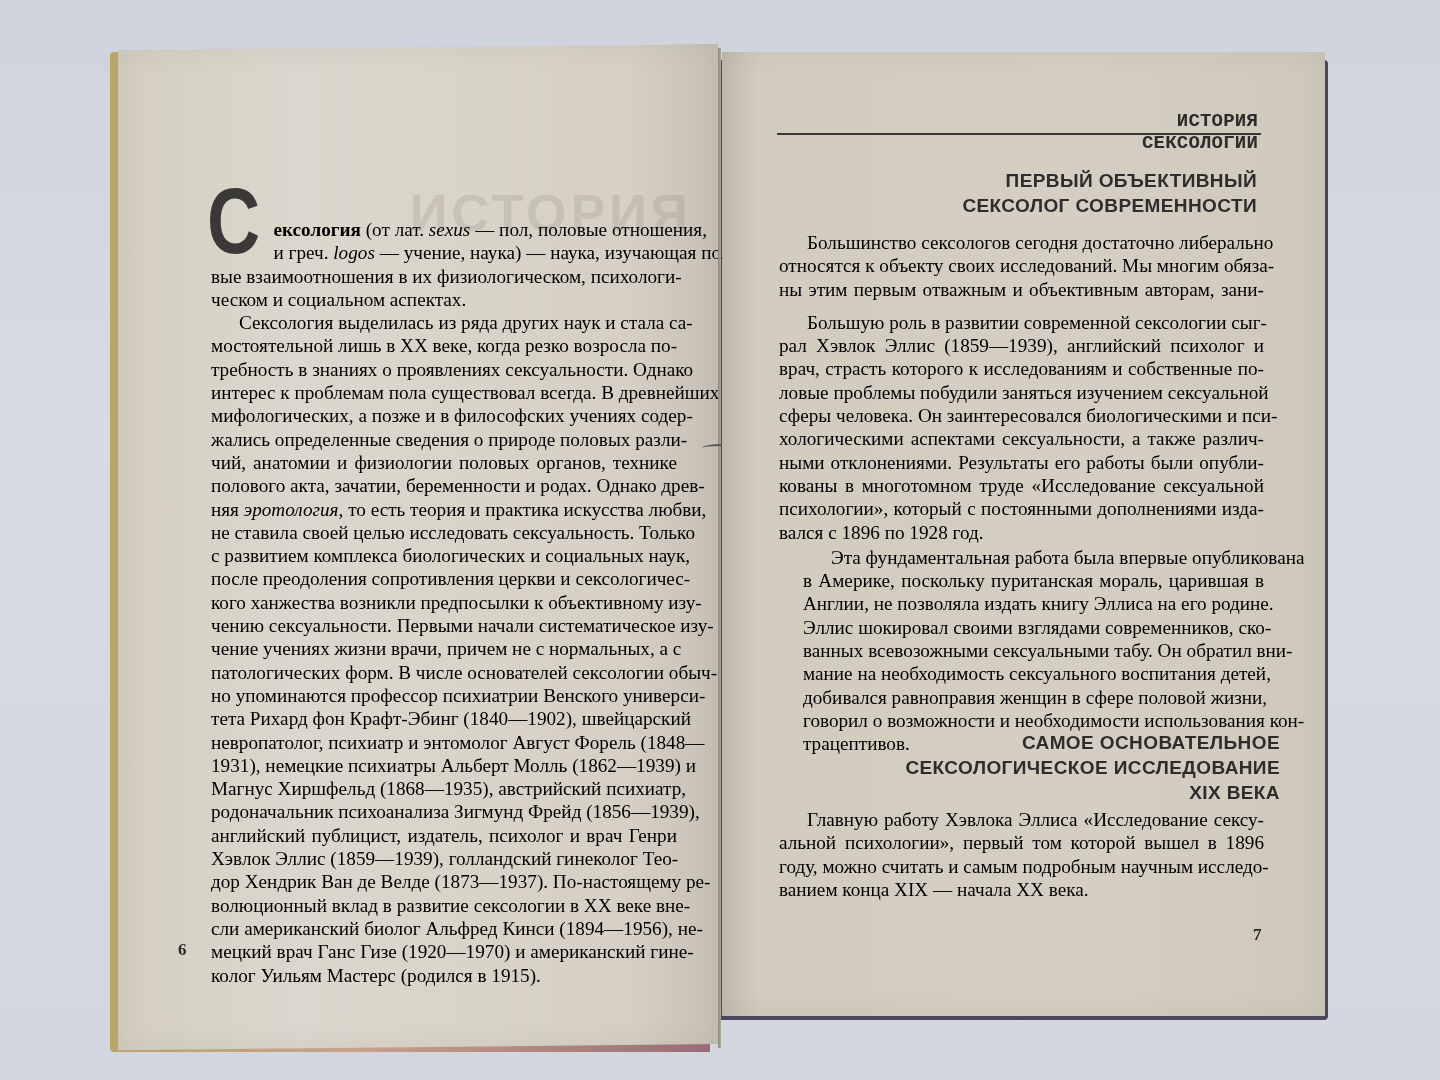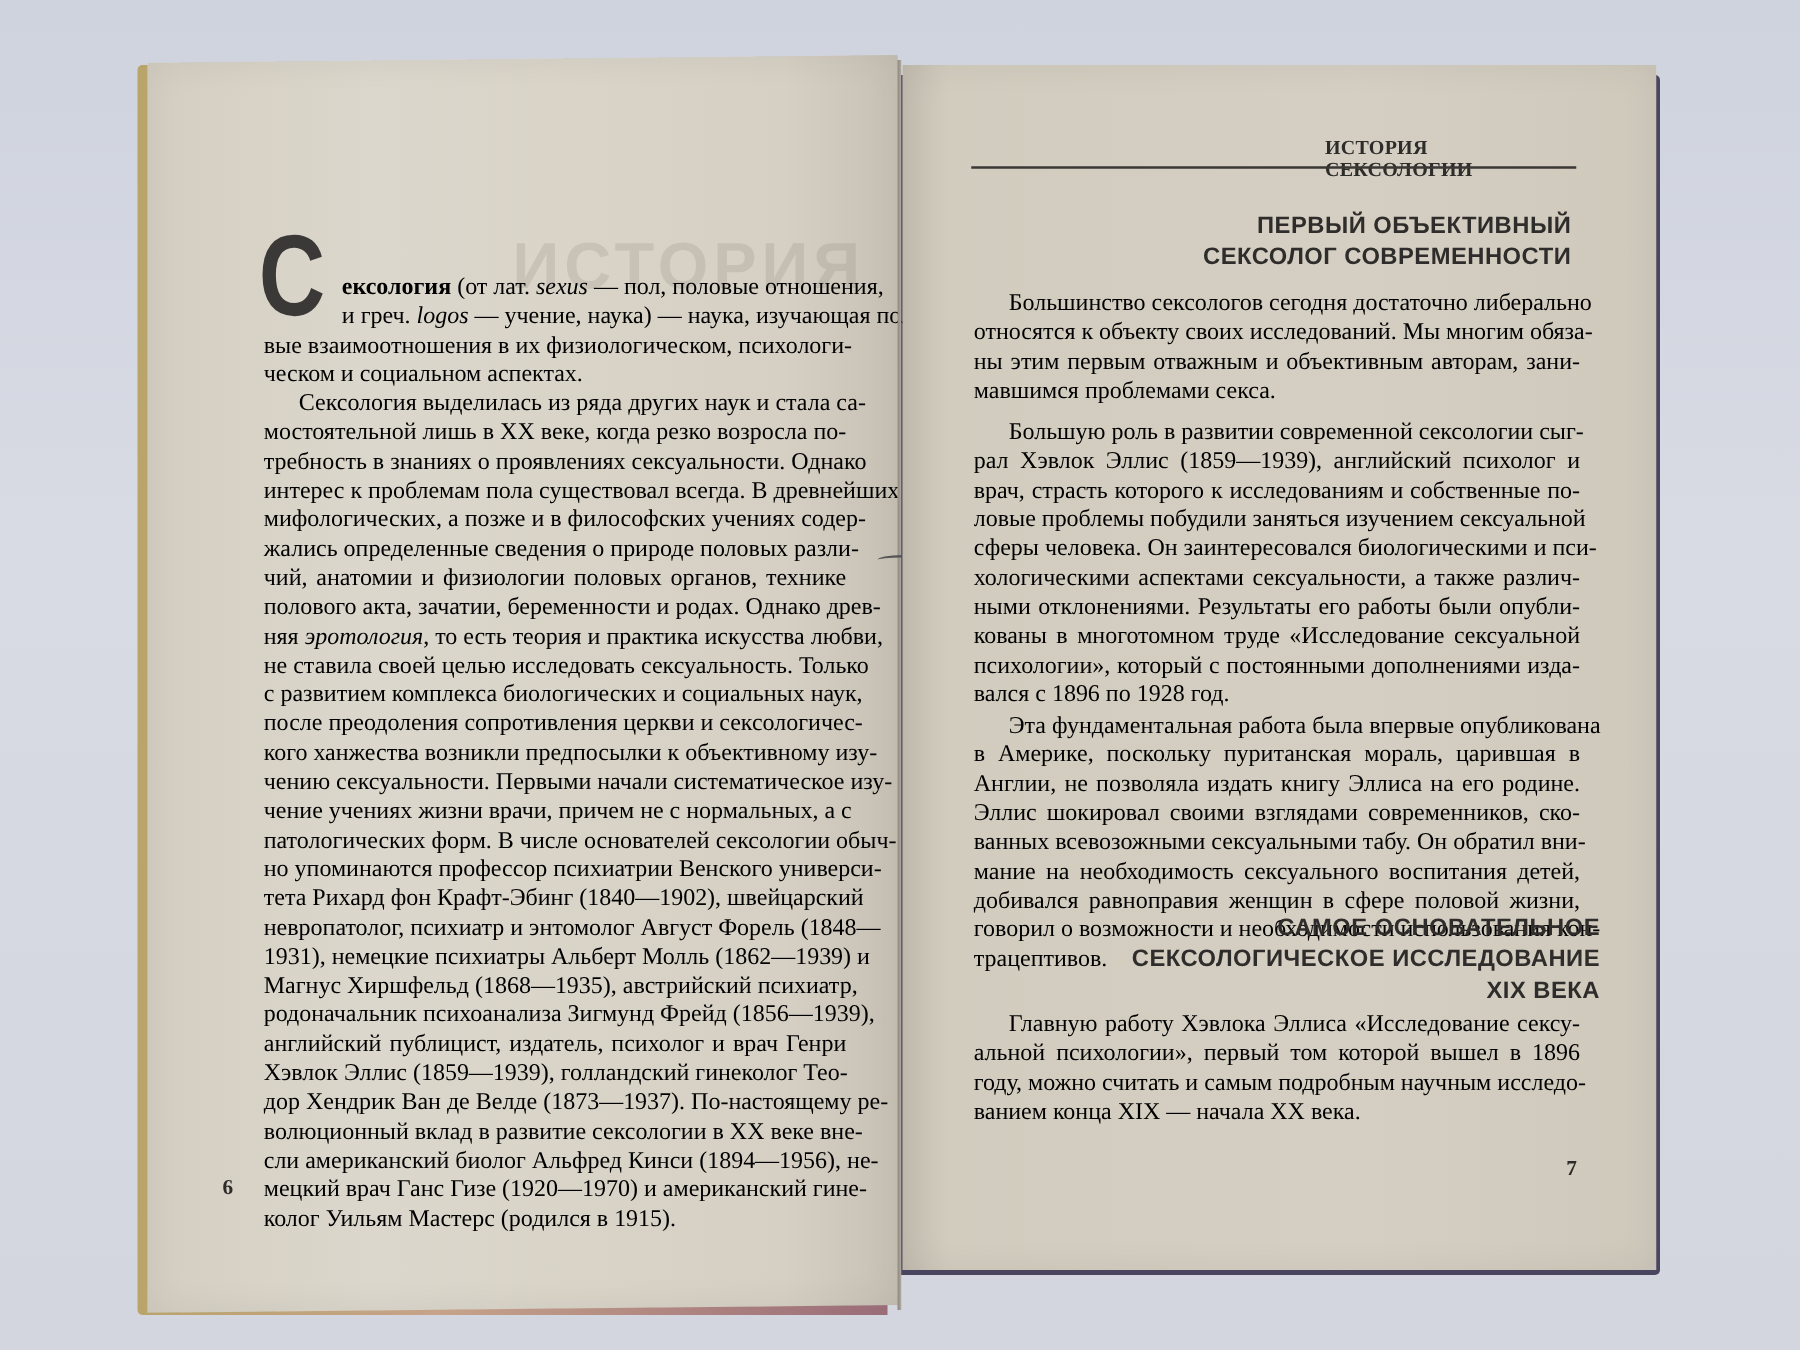--- a/index.html
+++ b/index.html
@@ -46,22 +46,22 @@
     .lt { left:211px; top:218px; width:466px; }
     .rt { left:779px; top:231px; width:485px; }
     .dropcap {
       float:left; font-family:"Liberation Sans", sans-serif; font-weight:bold;
       font-size:92px; line-height:70px; margin:-32px 2px 0 -4px; color:#3b3937;
       letter-spacing:-2px; transform:scaleX(0.8); transform-origin:left;
     }
     .bold-word { font-weight:bold; }
     .it { font-style:italic; }
     .running-head {
-      position:absolute; left:1060px; top:110px; width:198px; 
-      font-family:Liberation Serif, serif; font-weight:bold; font-size:16px;
+      position:absolute; left:1060px; top:110px; width:198px; text-align:right;
+      font-family:Liberation Mono, monospace; font-weight:bold; font-size:19px;
       letter-spacing:0.2px; color:#2e2c2a;
     }
     .head-rule { position:absolute; left:777px; top:133px; width:484px; height:2px; background:#3a3836; }
     .sec-title {
       position:absolute; text-align:right; font-family:"Liberation Sans", sans-serif;
       font-weight:bold; color:#2f2d2b; font-size:19px; line-height:25px; letter-spacing:0.4px;
     }
     .st1 { left:880px; top:168px; width:377px; }
     .st2 { left:883px; top:730px; width:397px; }
     .page-num { position:absolute; font-weight:bold; font-size:17px; color:#2d2b29; }
@@ -137,35 +137,34 @@
   <div class="sec-title st1">
     <div>ПЕРВЫЙ ОБЪЕКТИВНЫЙ</div>
     <div>СЕКСОЛОГ СОВРЕМЕННОСТИ</div>
   </div>
 
   <div class="text-block rt" id="rp1">
       <div>
         <span class="line" style="text-indent: 28px;">Большинство сексологов сегодня достаточно либерально</span>
         <span class="line">относятся к объекту своих исследований. Мы многим обяза-</span>
         <span class="line">ны этим первым отважным и объективным авторам, зани-</span>
-        <span class="line last">мавшимся проблемами секса.</span>
       </div>
       <div style="margin-top: 10px;">
         <span class="line" style="text-indent: 28px;">Большую роль в развитии современной сексологии сыг-</span>
         <span class="line">рал Хэвлок Эллис (1859—1939), английский психолог и</span>
         <span class="line">врач, страсть которого к исследованиям и собственные по-</span>
         <span class="line">ловые проблемы побудили заняться изучением сексуальной</span>
         <span class="line">сферы человека. Он заинтересовался биологическими и пси-</span>
         <span class="line">хологическими аспектами сексуальности, а также различ-</span>
         <span class="line">ными отклонениями. Результаты его работы были опубли-</span>
         <span class="line">кованы в многотомном труде «Исследование сексуальной</span>
         <span class="line">психологии», который с постоянными дополнениями изда-</span>
         <span class="line last">вался с 1896 по 1928 год.</span>
       </div>
-      <div style="margin-top: 2px;">
+      <div style="margin-top: 2px; margin-left: 24px;">
         <span class="line" style="text-indent: 28px;">Эта фундаментальная работа была впервые опубликована</span>
         <span class="line">в Америке, поскольку пуританская мораль, царившая в</span>
         <span class="line">Англии, не позволяла издать книгу Эллиса на его родине.</span>
         <span class="line">Эллис шокировал своими взглядами современников, ско-</span>
         <span class="line">ванных всевозожными сексуальными табу. Он обратил вни-</span>
         <span class="line">мание на необходимость сексуального воспитания детей,</span>
         <span class="line">добивался равноправия женщин в сфере половой жизни,</span>
         <span class="line">говорил о возможности и необходимости использования кон-</span>
         <span class="line last">трацептивов.</span>
       </div>

